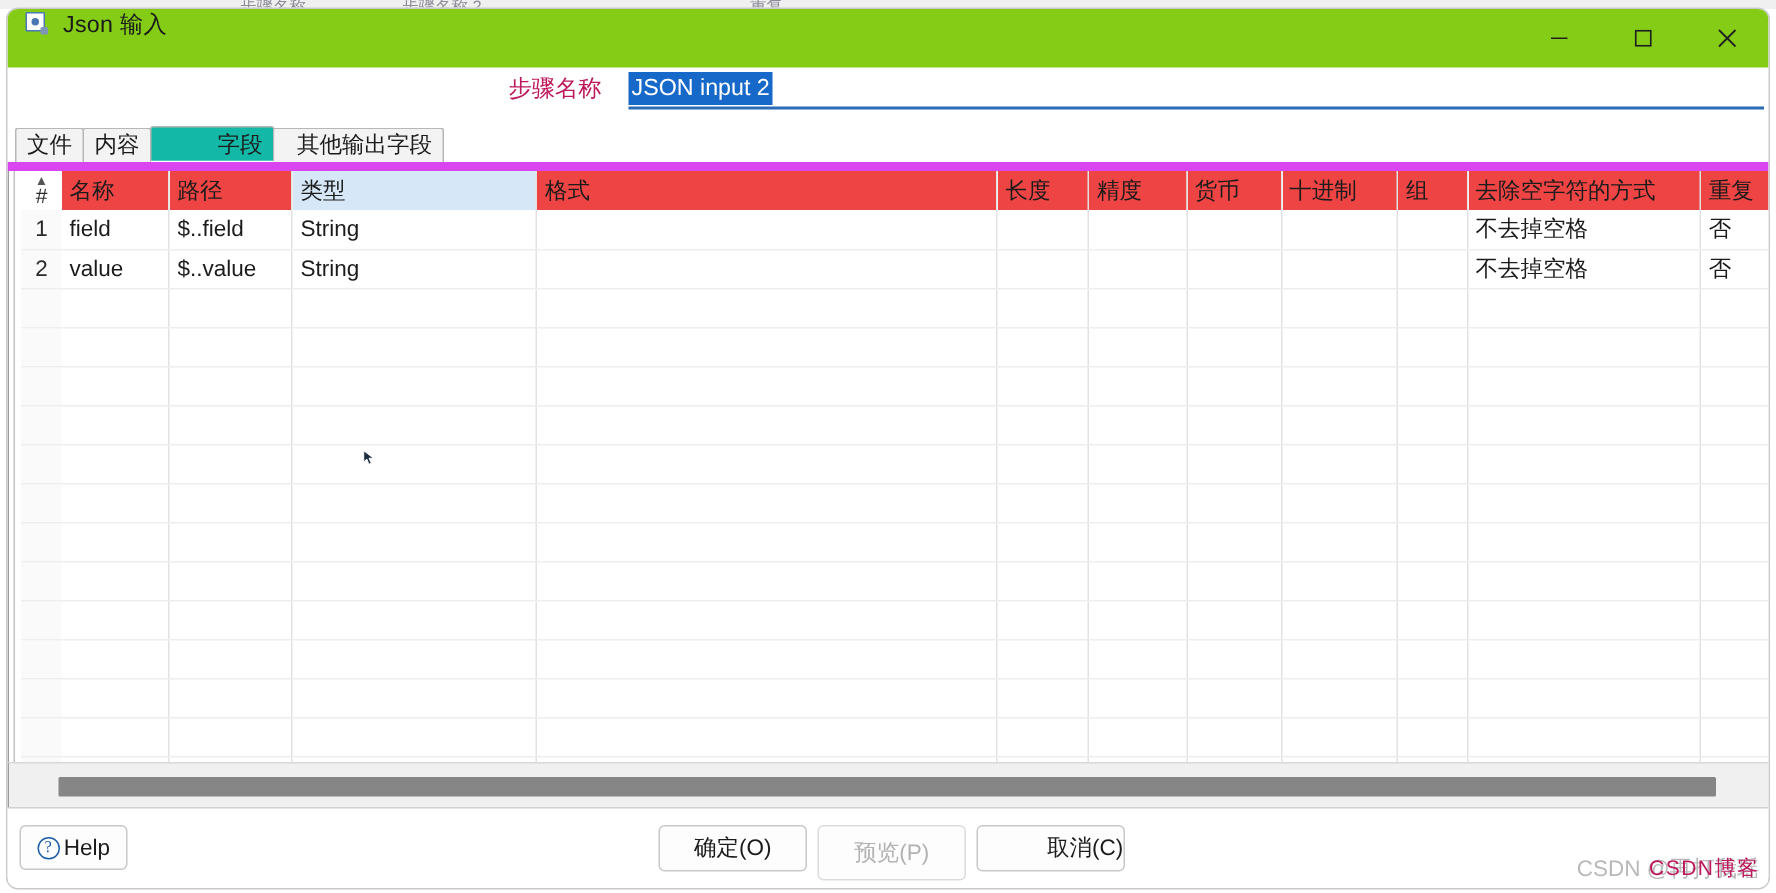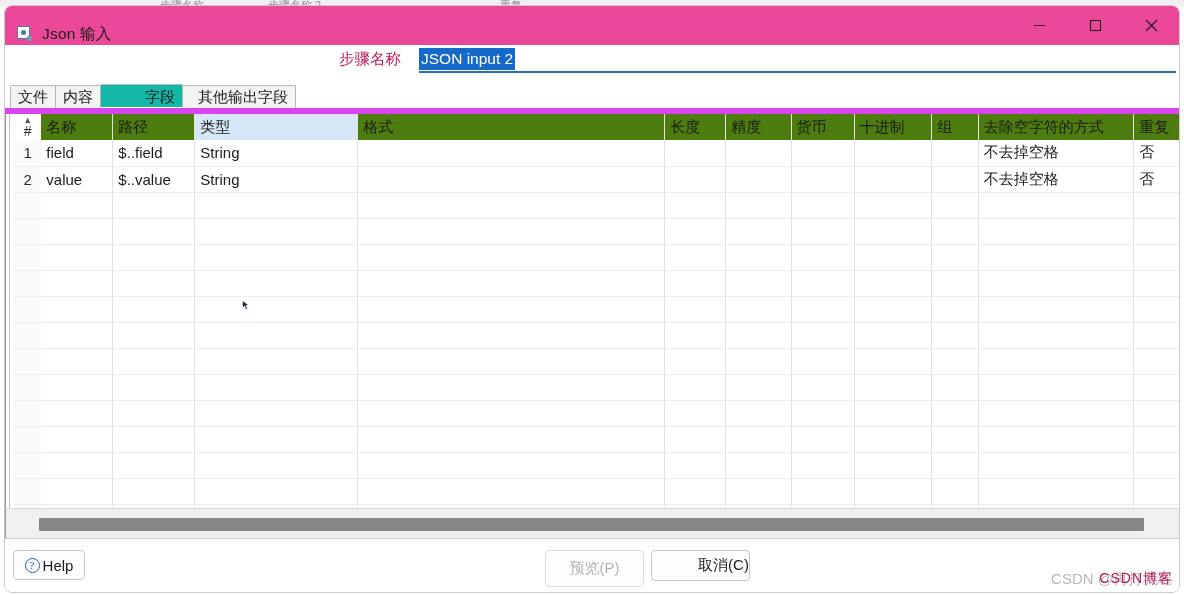--- a/index.html
+++ b/index.html
@@ -44,23 +44,23 @@
     border: 1px solid #c9c9c9;
     border-radius: 8px;
     box-sizing: border-box;
     overflow: hidden;
   }
 
   
   .titlebar {
     position: relative;
     height: 39px;
-    background: #ec4899;
+    background: #84cc16;
     display: flex;
-    align-items: flex-end;
+    align-items: flex-start;
   }
   .title-left {
     display: flex;
     align-items: center;
     padding-left: 12px;
     gap: 8px;
   }
   .app-icon {
     width: 17px; height: 17px;
     position: relative;
@@ -239,21 +239,21 @@
     height: 26px;
     vertical-align: middle;
     text-align: left;
     font-weight: normal;
     white-space: nowrap;
     overflow: hidden;
     box-sizing: border-box;
   }
   table.grid thead th {
     border-bottom: none;
-    background: #4d7c0f;
+    background: #ef4444;
   }
   table.grid thead th.sel {
     background: #d6e8f7;
   }
   table.grid tbody tr td {
     border-bottom: 1px solid #eeeeee;
   }
   table.grid tbody tr:first-child td {
     border-top: none;
   }
@@ -705,20 +705,21 @@
   <div class="hscroll-zone">
     <div class="hscroll-track"></div>
     <div class="hscroll-thumb"></div>
   </div>
 
   <div class="footer">
     <div class="btn help">
       <span class="help-icon">?</span>
       <span>Help</span>
     </div>
+    <button class="btn ok">确定(O)</button>
     <button class="btn prev" disabled="">预览(P)</button>
     <button class="btn cancel">取消(C)</button>
 
     <div class="watermark">
       <span class="ghost">CSDN博客</span>
       <span>CSDN @再打我瑶</span>
     </div>
   </div>
 
 </div>

